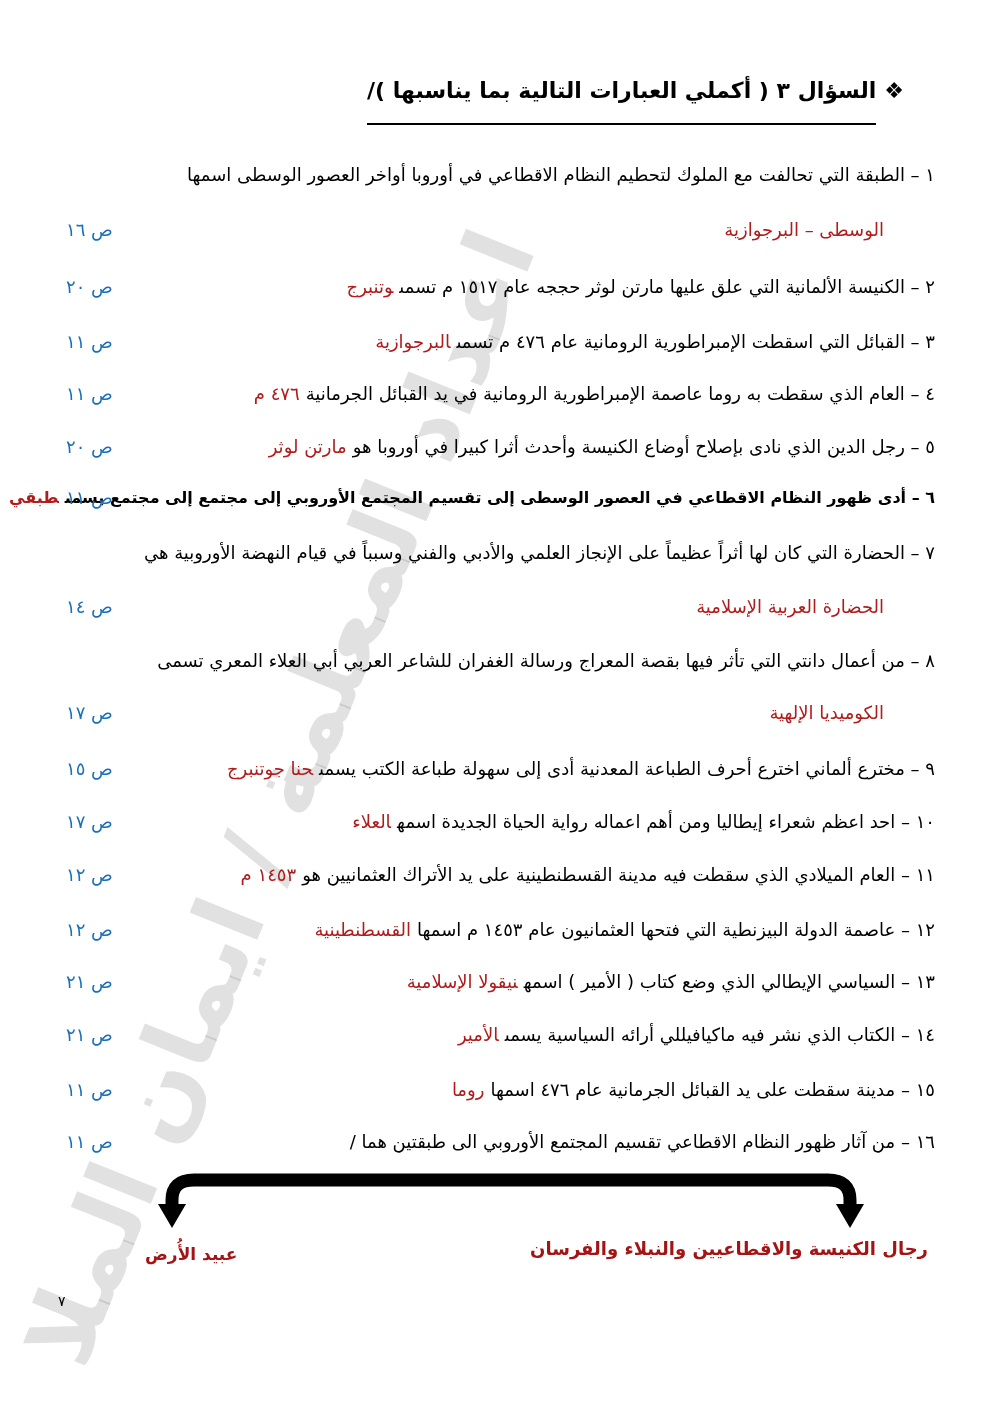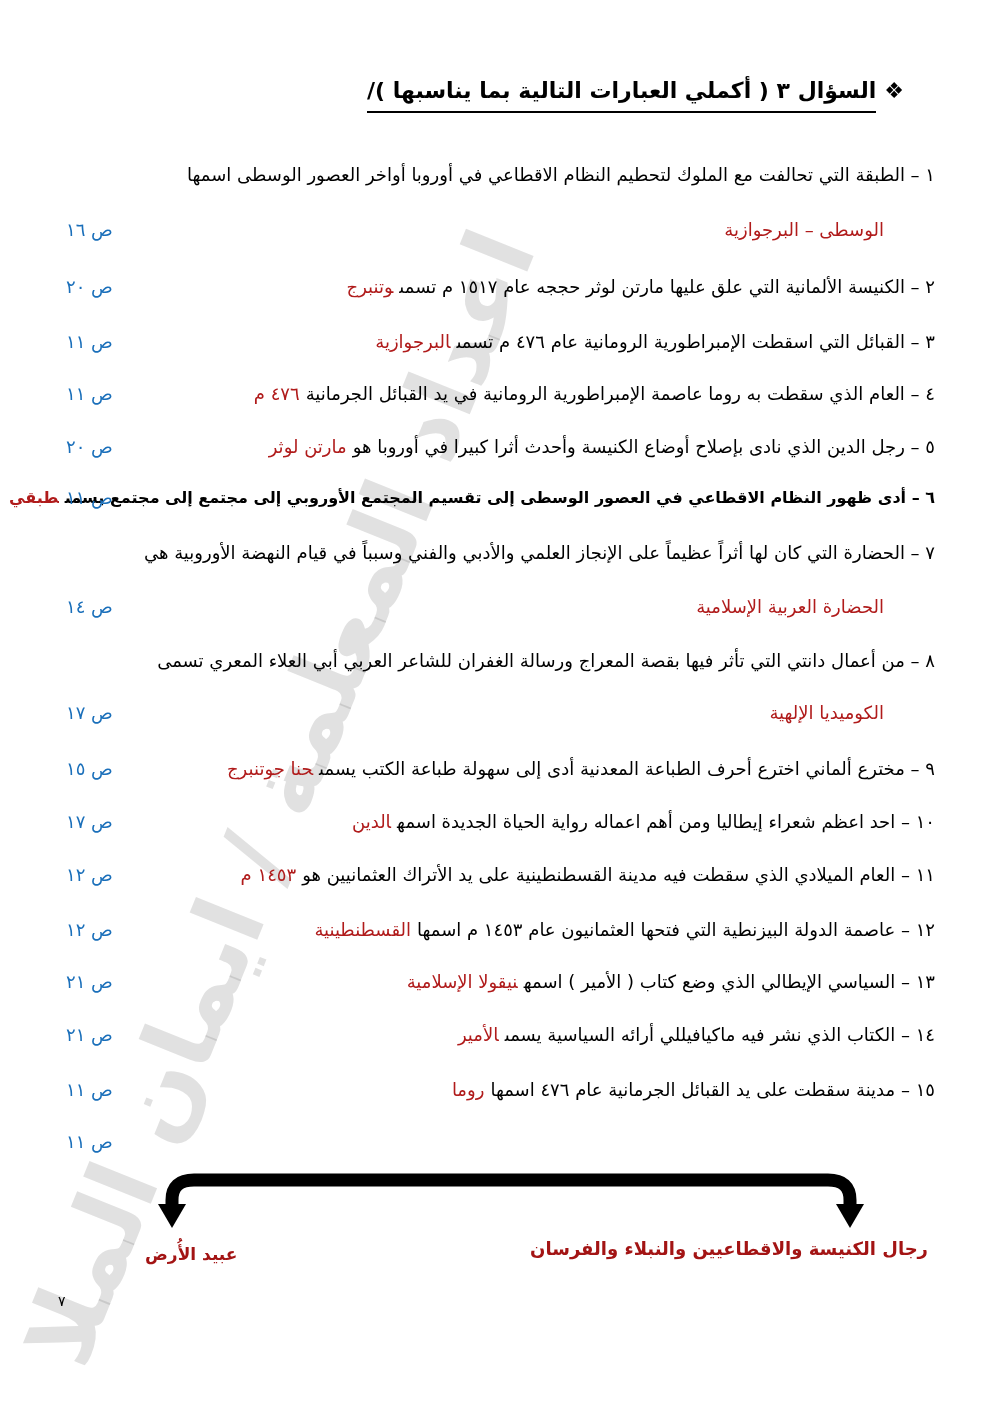--- a/index.html
+++ b/index.html
@@ -29,21 +29,21 @@
     position:absolute;
     top:78px;right:88px;
     font-size:22px;
     font-weight:bold;
     white-space:nowrap;
     z-index:2;
   }
   .doc-title .bullet{margin-left:8px;display:inline-block;}
   .doc-title .ttext{
     border-bottom:2px solid #000;
-    padding-bottom:8px;
+    padding-bottom:20px;
   }
   .row{
     position:absolute;
     right:57px;left:56px;
     font-size:18px;
     line-height:30px;
     white-space:nowrap;
     text-align:right;
     z-index:1;
   }
@@ -94,27 +94,27 @@
     <div class="row" style="top: 272px;"><span>٢ – الكنيسة الألمانية التي علق عليها مارتن لوثر حججه عام ١٥١٧ م تسمى</span><span class="ans">وتنبرج</span><span class="ref">ص ٢٠</span></div>
     <div class="row" style="top: 327px;"><span>٣ – القبائل التي اسقطت الإمبراطورية الرومانية عام ٤٧٦ م تسمى</span><span class="ans">البرجوازية</span><span class="ref">ص ١١</span></div>
     <div class="row" style="top: 379px;"><span>٤ – العام الذي سقطت به روما عاصمة الإمبراطورية الرومانية في يد القبائل الجرمانية</span><span class="ans">٤٧٦ م</span><span class="ref">ص ١١</span></div>
     <div class="row" style="top: 432px;"><span>٥ – رجل الدين الذي نادى بإصلاح أوضاع الكنيسة وأحدث أثرا كبيرا في أوروبا هو</span><span class="ans">مارتن لوثر</span><span class="ref">ص ٢٠</span></div>
     <div class="row bold-row" style="top: 483px;"><span>٦ – أدى ظهور النظام الاقطاعي في العصور الوسطى إلى تقسيم المجتمع الأوروبي إلى مجتمع إلى مجتمع يسمى</span><span class="ans">طبقي</span><span class="ref">ص ١١</span></div>
     <div class="row" style="top: 538px;"><span>٧ – الحضارة التي كان لها أثراً عظيماً على الإنجاز العلمي والأدبي والفني وسبباً في قيام النهضة الأوروبية هي</span></div>
     <div class="row ans-row" style="top: 592px;"><span class="ans">الحضارة العربية الإسلامية</span><span class="ref">ص ١٤</span></div>
     <div class="row" style="top: 646px;"><span>٨ – من أعمال دانتي التي تأثر فيها بقصة المعراج ورسالة الغفران للشاعر العربي أبي العلاء المعري تسمى</span></div>
     <div class="row ans-row" style="top: 698px;"><span class="ans">الكوميديا الإلهية</span><span class="ref">ص ١٧</span></div>
     <div class="row" style="top: 754px;"><span>٩ – مخترع ألماني اخترع أحرف الطباعة المعدنية أدى إلى سهولة طباعة الكتب يسمى</span><span class="ans">حنا جوتنبرج</span><span class="ref">ص ١٥</span></div>
-    <div class="row" style="top: 807px;"><span>١٠ – احد اعظم شعراء إيطاليا ومن أهم اعماله رواية الحياة الجديدة اسمه</span><span class="ans">الدين</span><span class="ref">ص ١٧</span></div>
+    <div class="row" style="top: 807px;"><span>١٠ – احد اعظم شعراء إيطاليا ومن أهم اعماله رواية الحياة الجديدة اسمه</span><span class="ans">العلاء</span><span class="ref">ص ١٧</span></div>
     <div class="row" style="top: 860px;"><span>١١ – العام الميلادي الذي سقطت فيه مدينة القسطنطينية على يد الأتراك العثمانيين هو</span><span class="ans">١٤٥٣ م</span><span class="ref">ص ١٢</span></div>
     <div class="row" style="top: 915px;"><span>١٢ – عاصمة الدولة البيزنطية التي فتحها العثمانيون عام ١٤٥٣ م اسمها</span><span class="ans">القسطنطينية</span><span class="ref">ص ١٢</span></div>
     <div class="row" style="top: 967px;"><span>١٣ – السياسي الإيطالي الذي وضع كتاب ( الأمير ) اسمه</span><span class="ans">نيقولا الإسلامية</span><span class="ref">ص ٢١</span></div>
     <div class="row" style="top: 1020px;"><span>١٤ – الكتاب الذي نشر فيه ماكيافيللي أرائه السياسية يسمى</span><span class="ans">الأمير</span><span class="ref">ص ٢١</span></div>
     <div class="row" style="top: 1075px;"><span>١٥ – مدينة سقطت على يد القبائل الجرمانية عام ٤٧٦ اسمها</span><span class="ans">روما</span><span class="ref">ص ١١</span></div>
-    <div class="row" style="top: 1127px;"><span class="ref">ص ١١</span></div>
+    <div class="row" style="top: 1127px;"><span>١٦ – من آثار ظهور النظام الاقطاعي تقسيم المجتمع الأوروبي الى طبقتين هما /</span><span class="ref">ص ١١</span></div>
   </div>
 
 <svg class="bracket-svg" width="720" height="62" viewBox="0 0 720 62">
   <path d="M 22 36 L 22 30 Q 22 10 44 10 L 678 10 Q 700 10 700 30 L 700 36" fill="none" stroke="#000" stroke-width="13"></path>
   <polygon points="8,34 36,34 22,58" fill="#000"></polygon>
   <polygon points="686,34 714,34 700,58" fill="#000"></polygon>
 </svg>
 
 <div class="diagram-label label-right">رجال الكنيسة والاقطاعيين والنبلاء والفرسان</div>
 <div class="diagram-label label-left">عبيد الأُرض</div>

